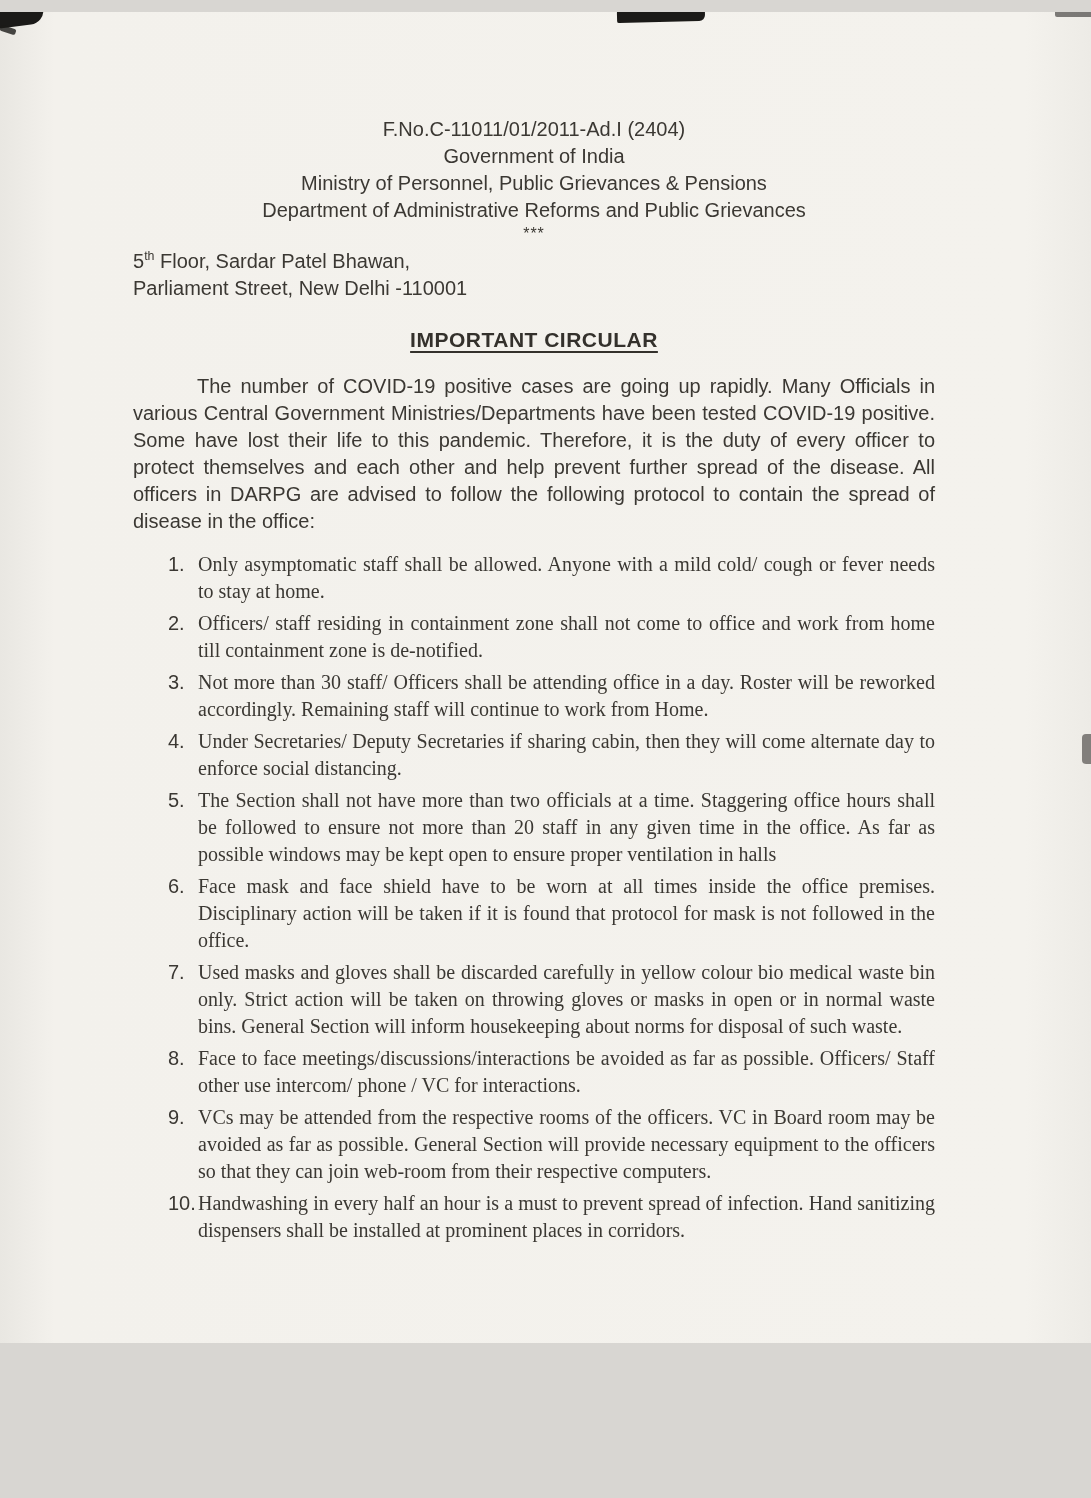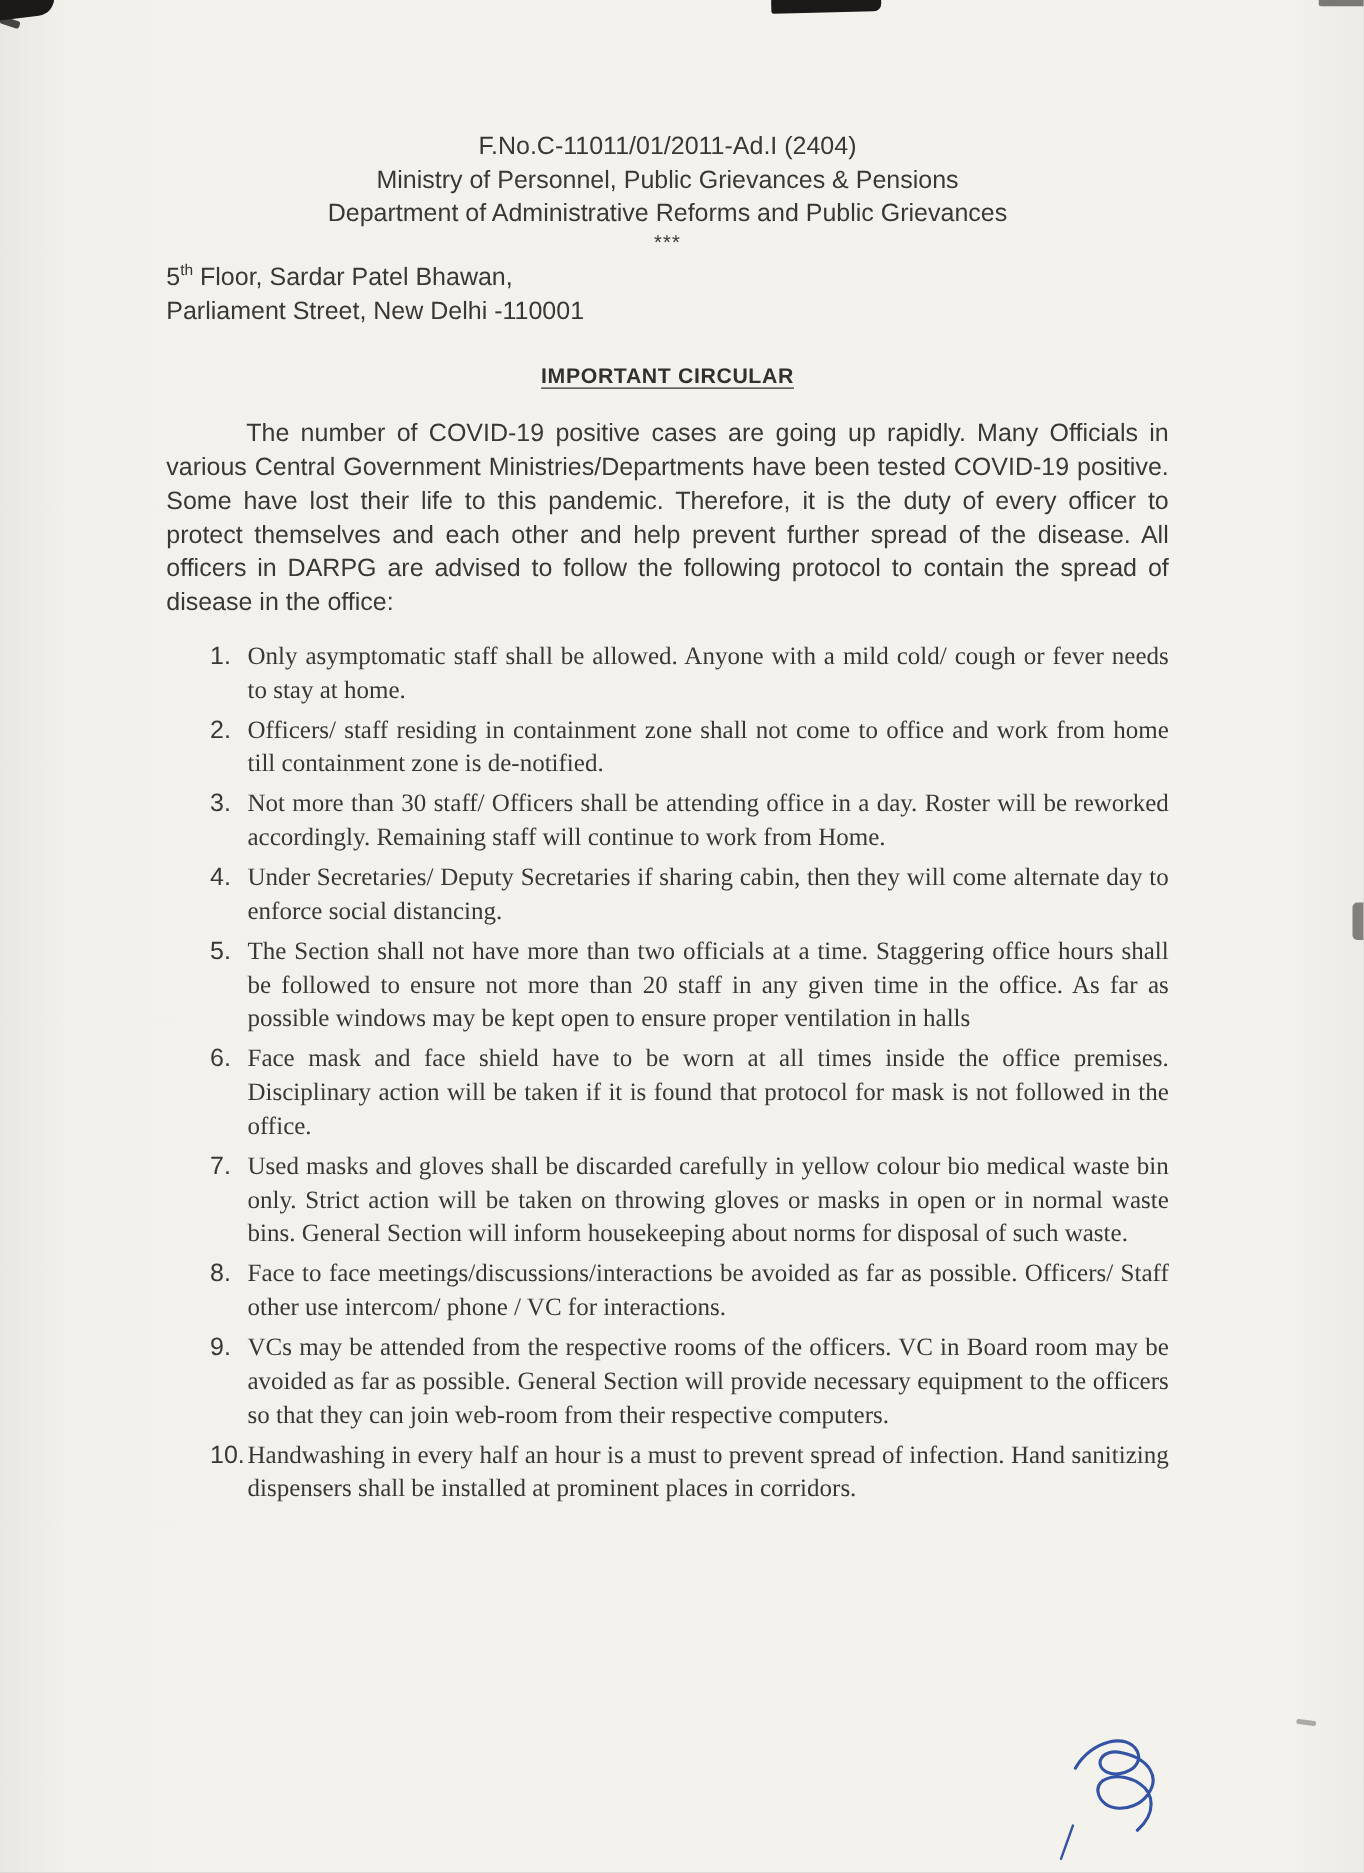--- a/index.html
+++ b/index.html
@@ -1,43 +1,43 @@
 <!DOCTYPE html>
 <html><head>
 <meta charset="utf-8">
 <style>
   * { margin:0; padding:0; box-sizing:border-box; }
   html,body { background:#d8d6d2; }
   body { font-family:"Liberation Sans", sans-serif; }
 
   .page {
     position:relative;
-    width:1091px; height:1498px;
-    margin:0 auto;
+    width:1091px; height:1331px;
+    margin:12px auto;
     background:linear-gradient(90deg,#e9e7e2 0%, #f3f1ec 5%, #f4f2ed 94%, #edebe6 100%);
     color:#3b3833;
     overflow:hidden;
   }
 
   .content {
     position:absolute;
     left:133px; right:156px; top:104px;
     font-size:20px;
     line-height:27px;
   }
 
   .header-block { text-align:center; }
   .header-block .stars { font-size:16px; line-height:16px; letter-spacing:1px; margin-top:2px; }
 
   .address-block { text-align:left; margin-top:6px; }
   sup { font-size:0.62em; line-height:0; }
 
   .title {
     text-align:center;
-    font-size:17px;
+    font-size:21px;
     font-weight:bold;
     letter-spacing:0.5px;
     color:#34312c;
     text-decoration:underline;
     text-underline-offset:4px;
     margin-top:24px;
   }
 
   .intro {
     margin-top:20px;
@@ -96,20 +96,21 @@
   <div class="artifact artifact-tl2"></div>
   <div class="artifact artifact-tc"></div>
   <div class="artifact artifact-tr"></div>
   <div class="artifact artifact-right"></div>
   <div class="artifact artifact-br"></div>
 
   <div class="content">
 
     <div class="header-block">
       <div>F.No.C-11011/01/2011-Ad.I (2404)</div>
+      <div>Government of India</div>
       <div>Ministry of Personnel, Public Grievances &amp; Pensions</div>
       <div>Department of Administrative Reforms and Public Grievances</div>
       <div class="stars">***</div>
     </div>
 
     <div class="address-block">
       <div><span>5</span><sup>th</sup><span> Floor, Sardar Patel Bhawan,</span></div>
       <div>Parliament Street, New Delhi -110001</div>
     </div>
 

